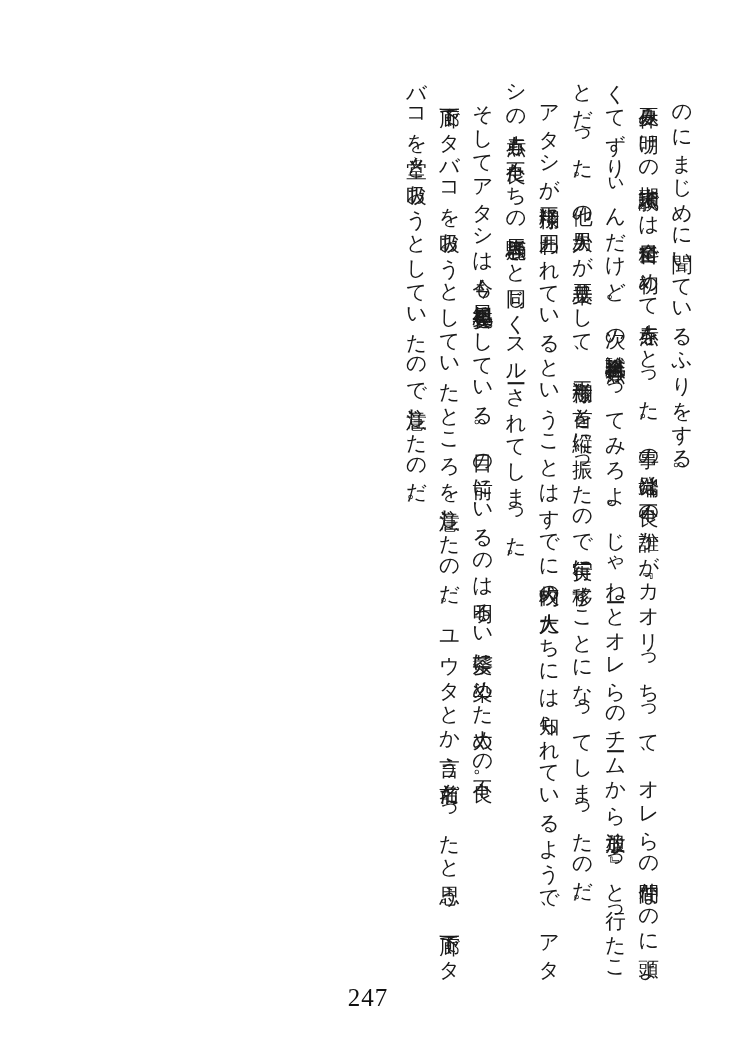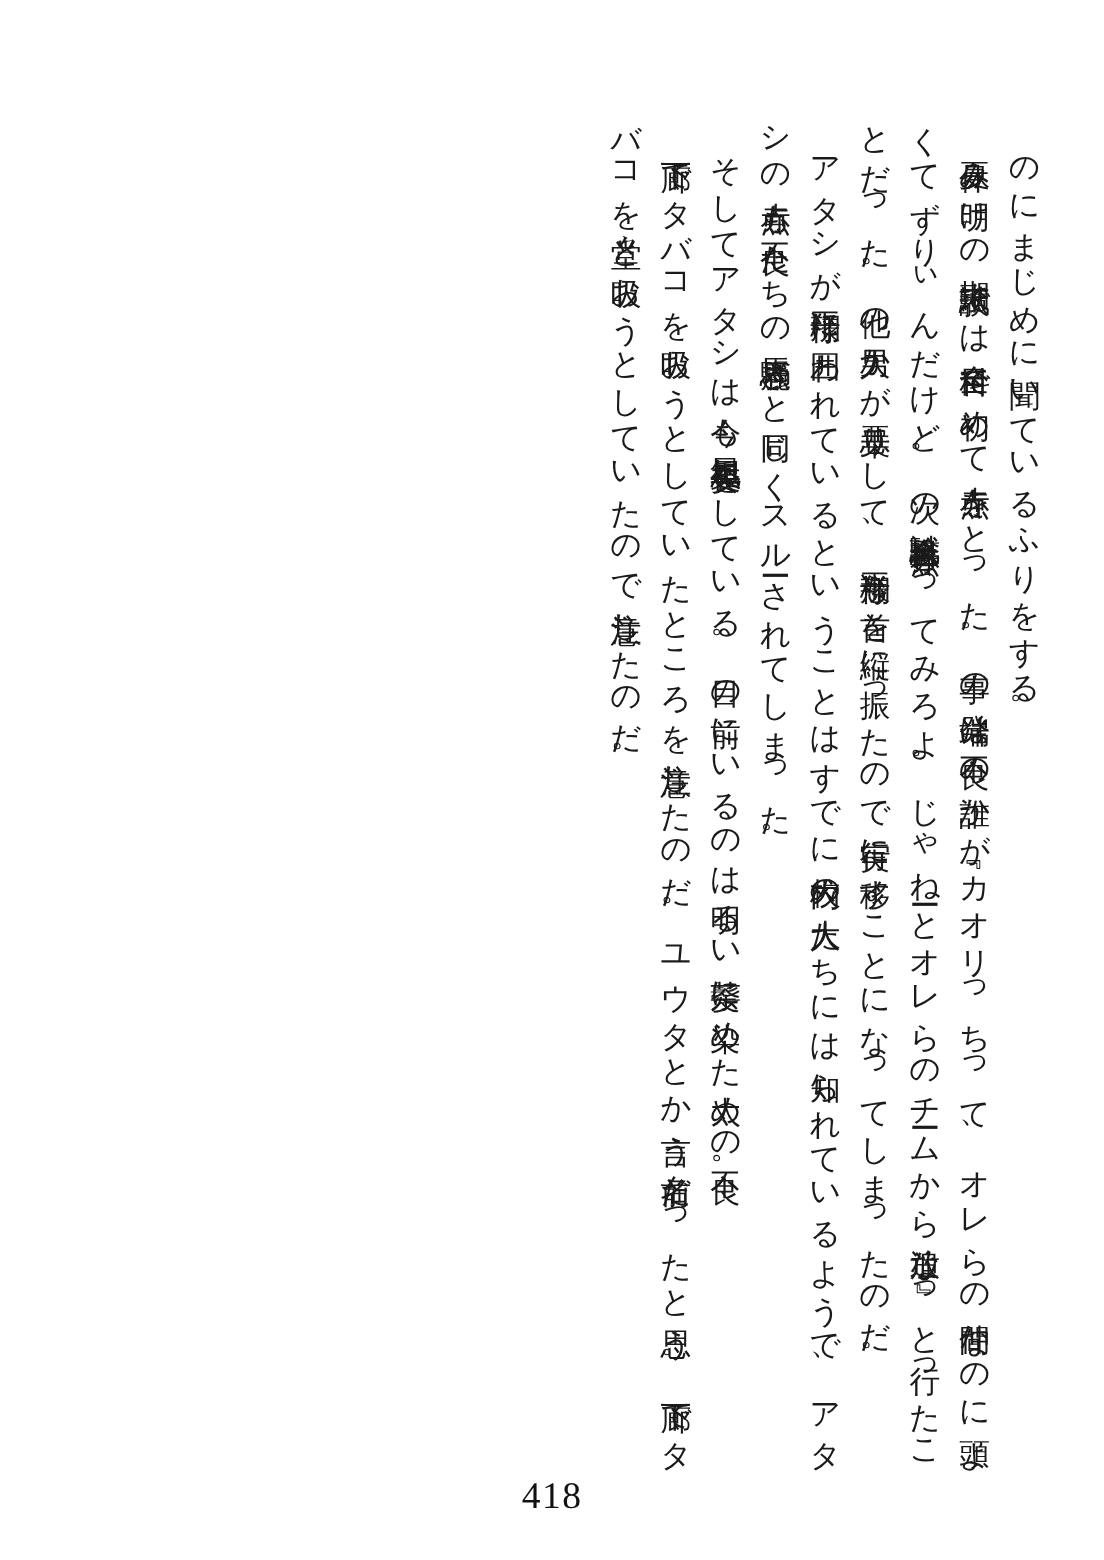--- a/index.html
+++ b/index.html
@@ -61,15 +61,15 @@
 <div class="page">
 
   <div class="text-block">
     <p>のにまじめに聞いているふりをする。</p>
     <p>夏休み明けの期末試験では全科目で初めて赤点をとった。事の発端は不良の誰かが『カオリっちって、オレらの仲間なのに頭よくてずりぃんだけど。次の試験全科目赤点とってみろよ。じゃねーとオレらのチームから追放な』っと行ったことだった。他の男人かが悪乗りして、翔平様も首を縦に振ったので実行に移すことになってしまったのだ。</p>
     <p>アタシが翔平様に囲われているということはすでに校内の大人たちには知られているようで、アタシの赤点も不良たちの馬鹿騒ぎと同じくスルーされてしまった。</p>
     <p>そしてアタシは今も風紀委員長をしている。目の前にいるのは明るい茶髪に染めた太めの不良。</p>
     <p>廊下でタバコを吸おうとしていたところを注意したのだ。ユウタとか言う名前だったと思う。廊下でタバコを堂々と吸おうとしていたので注意したのだ。</p>
   </div>
 
-  <div class="page-number">418</div>
+  <div class="page-number">247</div>
 
 </div>
 
 </body></html>

